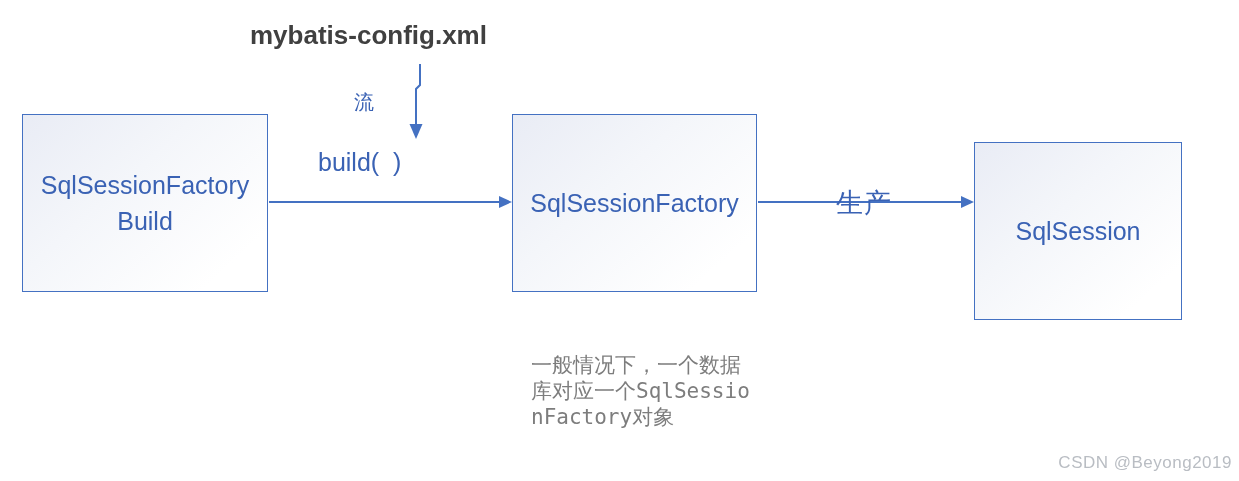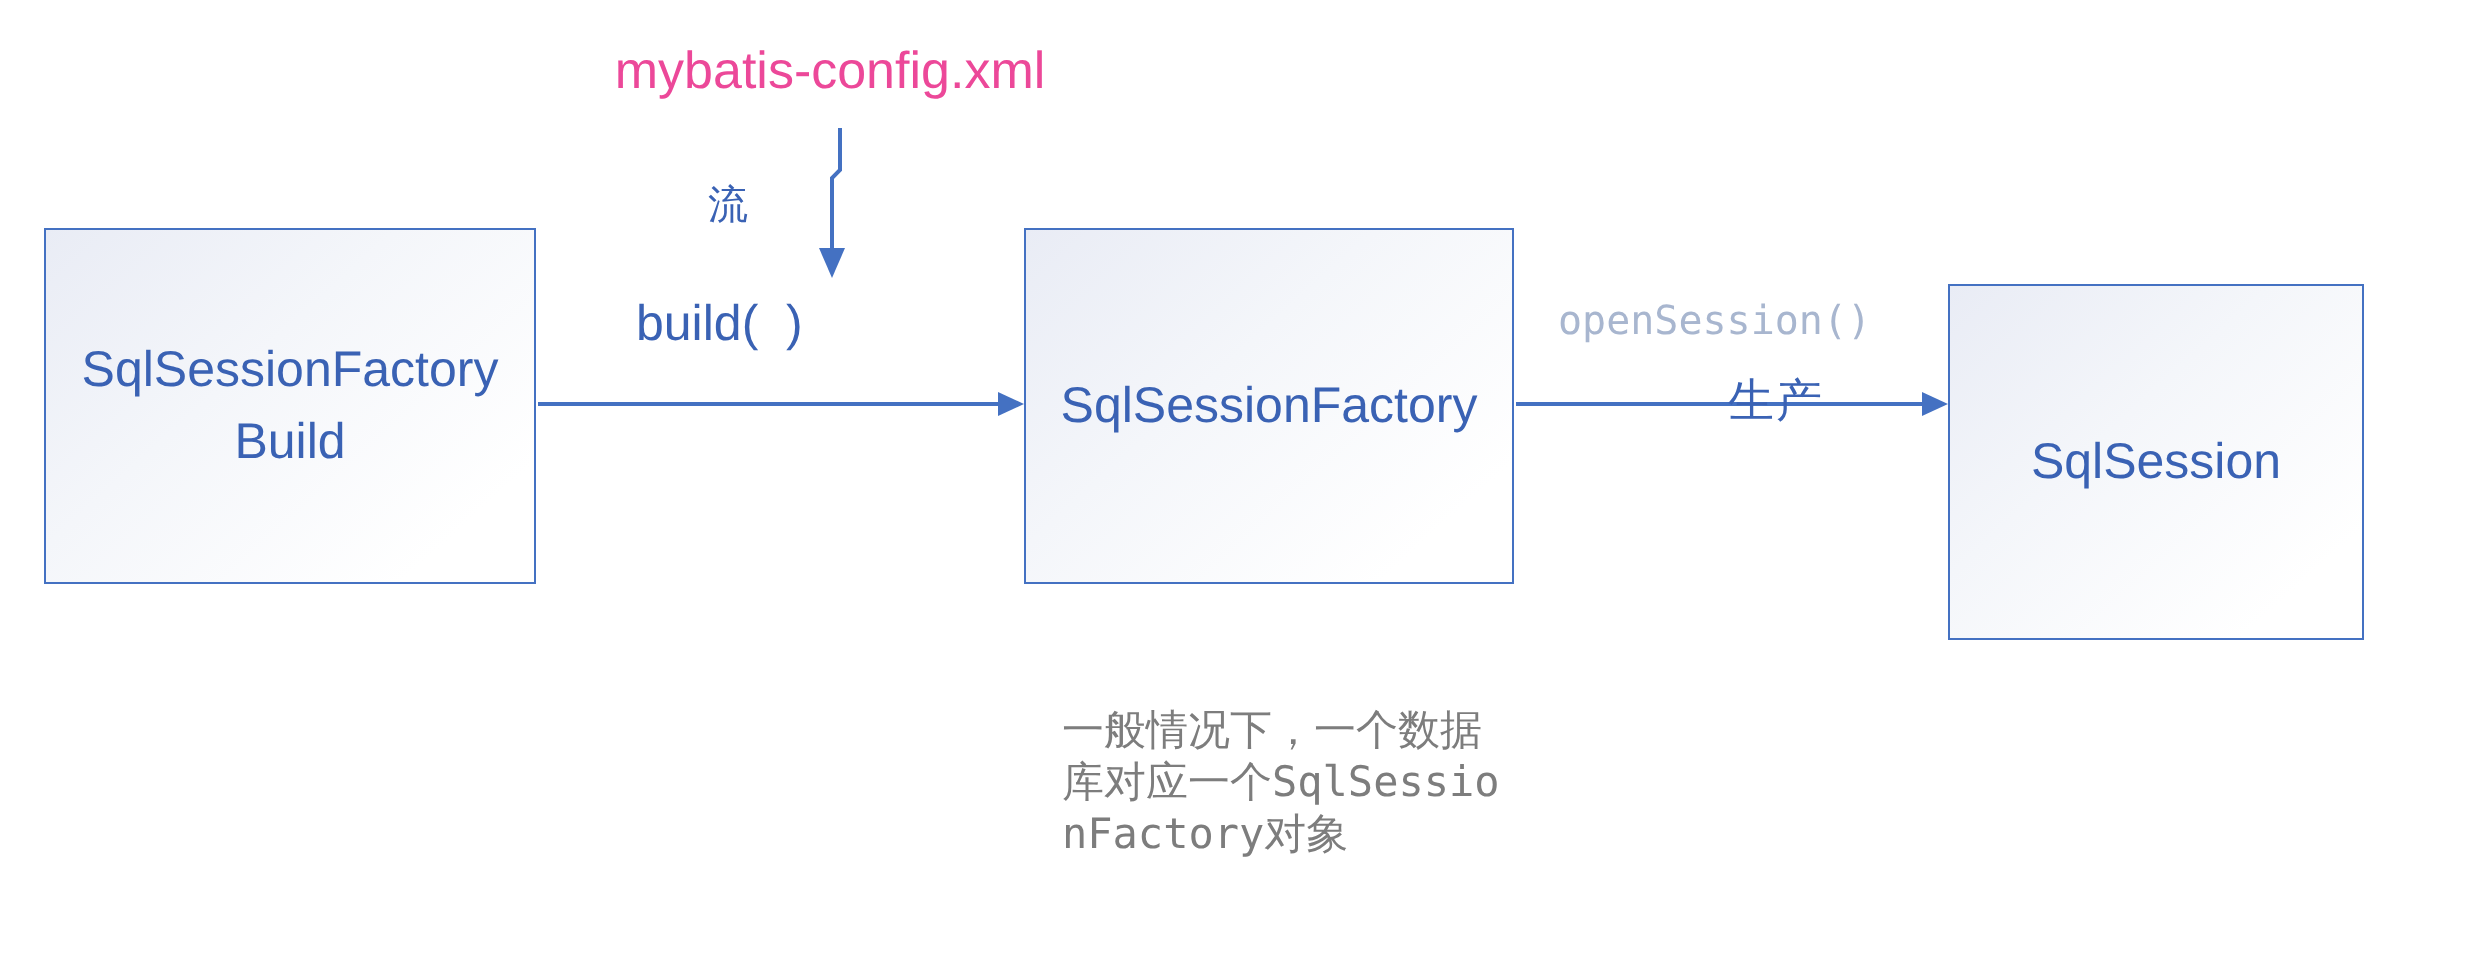--- a/index.html
+++ b/index.html
@@ -20,24 +20,23 @@
     left: 0; top: 0;
     width: 1239px;
     height: 481px;
     pointer-events: none;
   }
   .diagram-title {
     position: absolute;
     left: 250px;
     top: 20px;
     width: 330px;
-    text-align: center;
     font-size: 26px;
-    font-weight: 400;
-    color: #ec4899;
+    font-weight: 700;
+    color: #404040;
     letter-spacing: 0px;
     white-space: pre;
   }
   .node-box {
     position: absolute;
     top: 114px;
     height: 178px;
     box-sizing: border-box;
     border: 1.6px solid #4471c2;
     background: linear-gradient(138deg, #e9ecf5 0%, #f4f6fa 40%, #ffffff 85%);
@@ -73,24 +72,23 @@
     left: 779px;
     top: 148px;
     font-size: 20px;
     font-family: "DejaVu Sans Mono", monospace;
     color: #a8b6cf;
     white-space: pre;
   }
   .lbl-produce {
     left: 836px;
     top: 185px;
-    font-size: 23px;
+    font-size: 27px;
     letter-spacing: 1px;
     white-space: pre;
-    margin-left: 28px;
   }
   .note {
     position: absolute;
     white-space: pre-line;
   }
   .note-factory {
     left: 531px;
     top: 352px;
     width: 245px;
     font-size: 21px;
@@ -148,21 +146,21 @@
   </div>
   <div class="node-box node-2">
     <span>SqlSessionFactory</span>
   </div>
   <div class="node-box node-3">
     <span>SqlSession</span>
   </div>
 
   <div class="lbl lbl-stream">流</div>
   <div class="lbl lbl-build">build(  )</div>
-  <div class="lbl lbl-opensession">openSession()</div>
   <div class="lbl lbl-produce">生产</div>
 
   <div class="note note-factory">一般情况下，一个数据
 库对应一个SqlSessio
 nFactory对象</div>
 
+  <div class="watermark">CSDN @Beyong2019</div>
 
 </div>
 
 </body></html>

